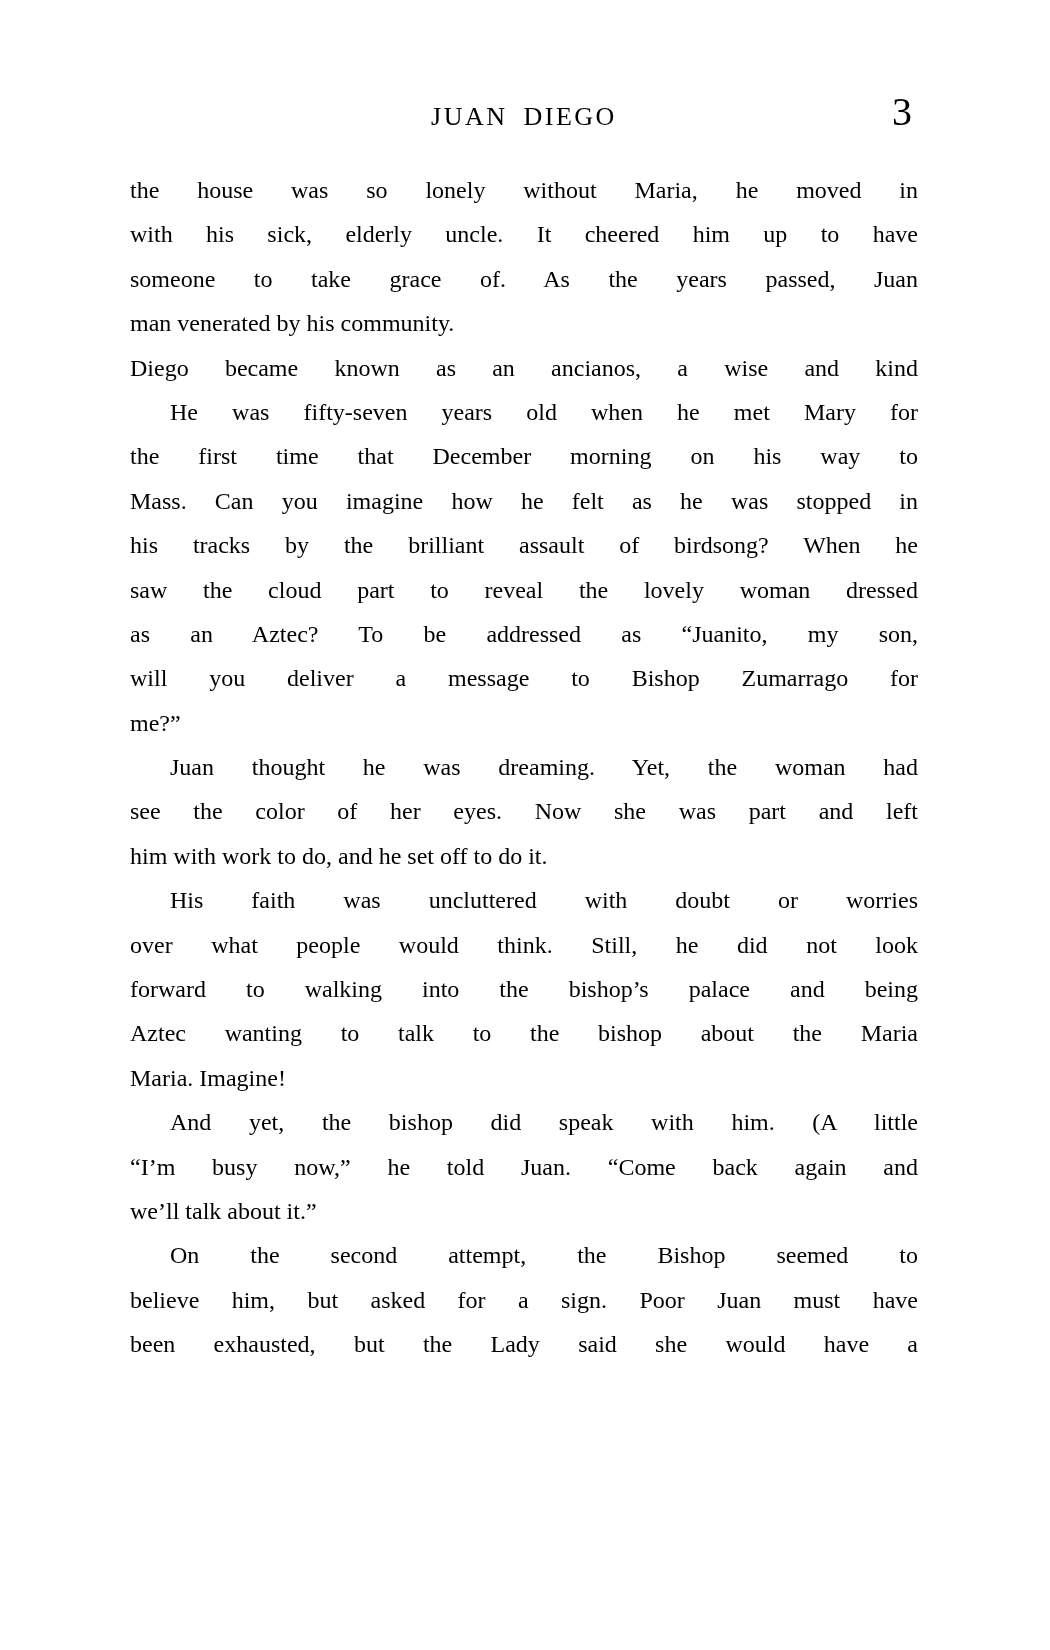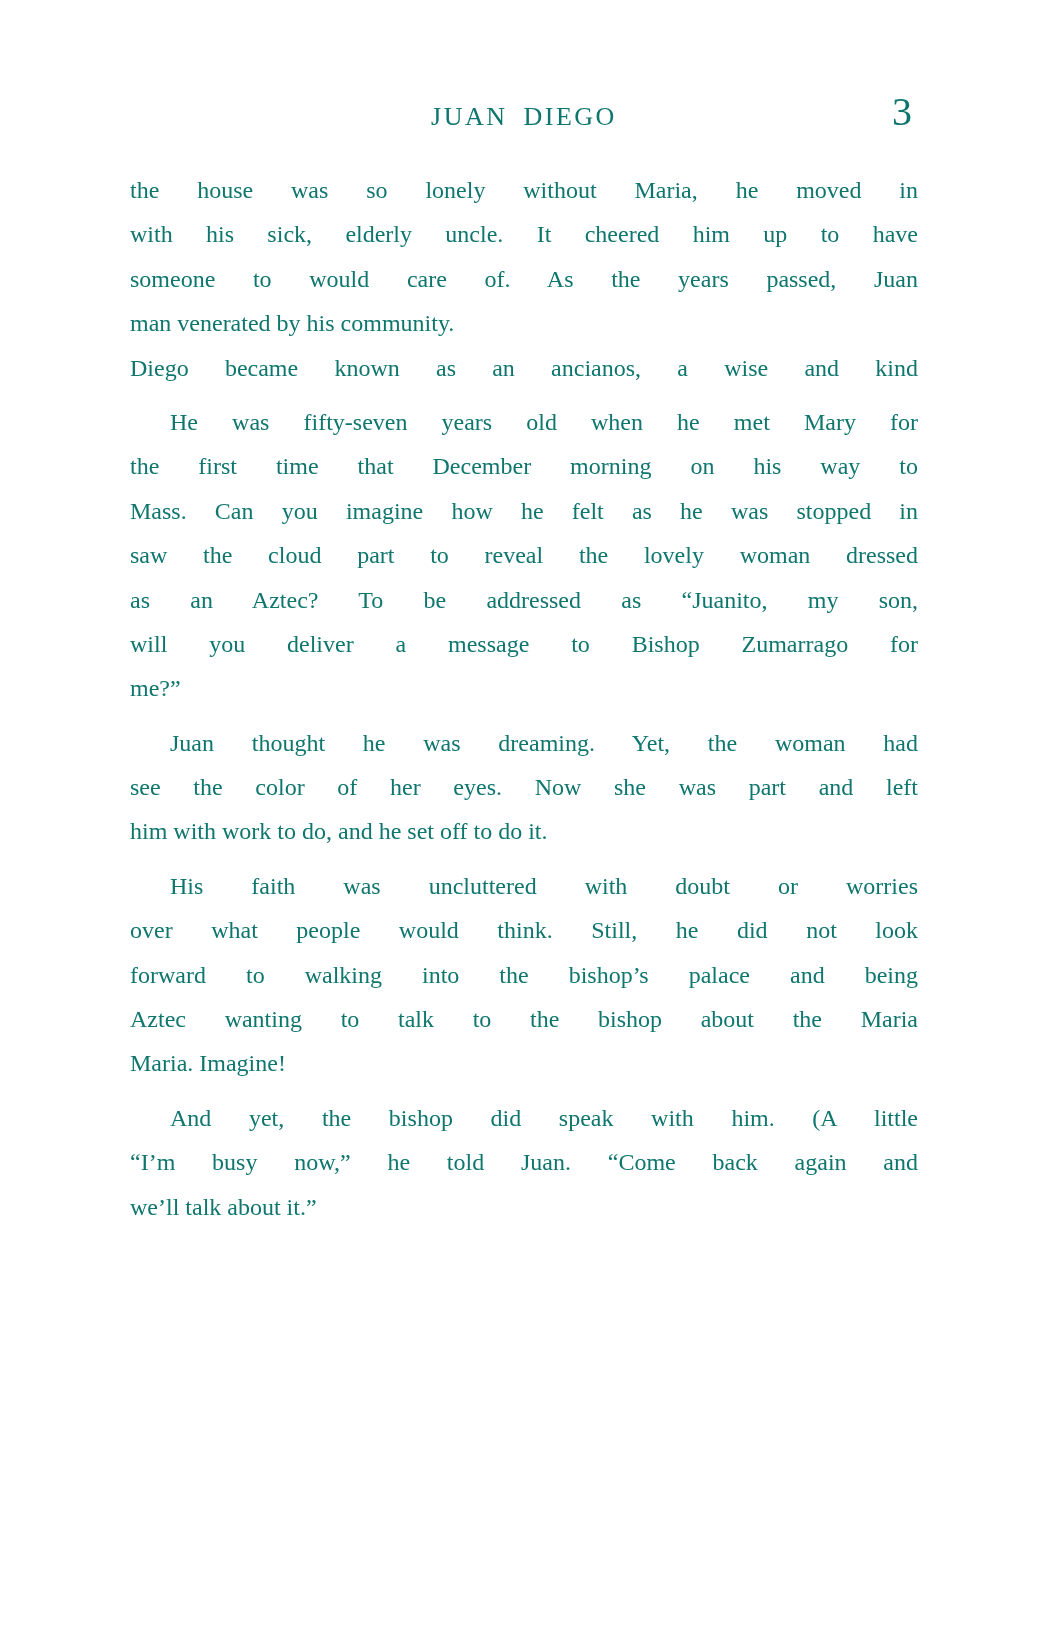--- a/index.html
+++ b/index.html
@@ -7,21 +7,21 @@
     padding: 0;
     background: #ffffff;
   }
   .page {
     position: relative;
     width: 1050px;
     height: 1650px;
     background: #ffffff;
     overflow: hidden;
     font-family: "Liberation Serif", "DejaVu Serif", serif;
-    color: #0f766e;
+    color: #000000;
   }
   
   .running-head {
     position: absolute;
     left: 130px;
     top: 0;
     width: 788px;
     height: 150px;
   }
   .running-title {
@@ -62,46 +62,46 @@
     -moz-text-align-last: justify;
     overflow: hidden;
     height: 44.4px;
   }
   .line.flush-left {
     text-align-last: left;
     -moz-text-align-last: left;
   }
   .line.first-indent {
     padding-left: 40px;
-    margin-top: 10px;
   }
 </style>
 </head>
 <body>
 
 <div class="page">
 
   <header class="running-head">
     <span class="running-title">JUAN DIEGO</span>
     <span class="folio">3</span>
   </header>
 
   <main class="text-block">
 
   <div class="paragraph">
         <div class="line">the house was so lonely without Maria, he moved in</div>
         <div class="line">with his sick, elderly uncle. It cheered him up to have</div>
-        <div class="line">someone to would care of. As the years passed, Juan</div>
+        <div class="line">someone to take grace of. As the years passed, Juan</div>
         <div class="line flush-left">man venerated by his community.</div>
         <div class="line">Diego became known as an ancianos, a wise and kind</div>
       </div>
       <div class="paragraph">
         <div class="line first-indent">He was fifty-seven years old when he met Mary for</div>
         <div class="line">the first time that December morning on his way to</div>
         <div class="line">Mass. Can you imagine how he felt as he was stopped in</div>
+        <div class="line">his tracks by the brilliant assault of birdsong? When he</div>
         <div class="line">saw the cloud part to reveal the lovely woman dressed</div>
         <div class="line">as an Aztec? To be addressed as “Juanito, my son,</div>
         <div class="line">will you deliver a message to Bishop Zumarrago for</div>
         <div class="line flush-left">me?”</div>
       </div>
       <div class="paragraph">
         <div class="line first-indent">Juan thought he was dreaming. Yet, the woman had</div>
         <div class="line">see the color of her eyes. Now she was part and left</div>
         <div class="line flush-left">him with work to do, and he set off to do it.</div>
       </div>
@@ -110,15 +110,20 @@
         <div class="line">over what people would think. Still, he did not look</div>
         <div class="line">forward to walking into the bishop’s palace and being</div>
         <div class="line">Aztec wanting to talk to the bishop about the Maria</div>
         <div class="line flush-left">Maria. Imagine!</div>
       </div>
       <div class="paragraph">
         <div class="line first-indent">And yet, the bishop did speak with him. (A little</div>
         <div class="line">“I’m busy now,” he told Juan. “Come back again and</div>
         <div class="line flush-left">we’ll talk about it.”</div>
       </div>
+      <div class="paragraph">
+        <div class="line first-indent">On the second attempt, the Bishop seemed to</div>
+        <div class="line">believe him, but asked for a sign. Poor Juan must have</div>
+        <div class="line">been exhausted, but the Lady said she would have a</div>
+      </div>
     </main>
 
 </div>
 
 </body></html>

